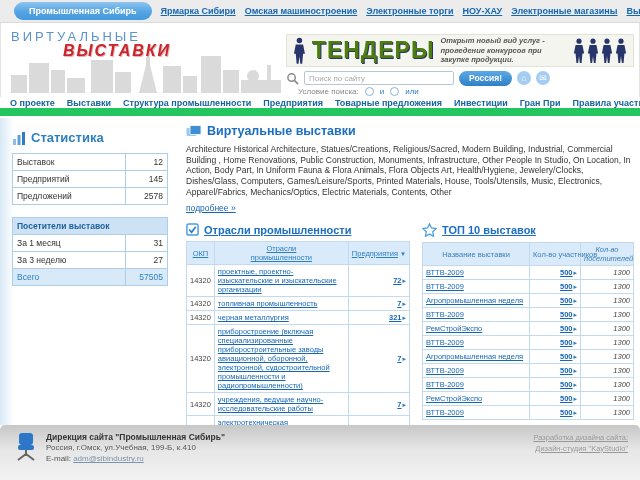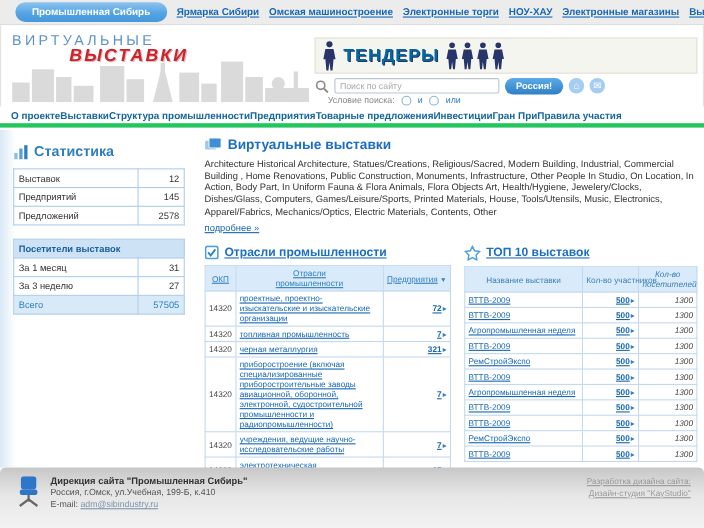--- a/index.html
+++ b/index.html
@@ -24,21 +24,21 @@
   .logo-l1 { color:#5b93c9; font-weight:normal; font-size:13px; letter-spacing:3px;
     }
   .logo-l2 { color:#c9252d; font-weight:bold; font-style:italic; font-size:16px;
     letter-spacing:2px; margin-left:52px; margin-top:-2px;
     text-shadow:1px 1px 0 #e8b4b6; }
   .skyline { position:absolute; left:0; bottom:0; }
 
   .banner { position:absolute; left:285px; top:11px; width:348px; height:33px;
     background:#f5f5ef; border:1px solid #e2e2d8; display:flex; align-items:center;
     padding:0 6px; gap:6px; cursor:pointer; }
-  .banner-title { color:#0369a1; font-weight:bold; font-size:16px; letter-spacing:1px;
+  .banner-title { color:#4d7c0f; font-weight:bold; font-size:23px; letter-spacing:1px;
     text-shadow:1px 1px 0 #27356b; white-space:nowrap; }
   .banner-text { color:#555; font-size:7.5px; font-style:italic; font-weight:bold;
     line-height:1.25; width:128px; }
   .figures { display:flex; gap:2px; }
 
   .search-row { position:absolute; left:285px; top:47px; height:16px;
     display:flex; align-items:center; gap:5px; }
   .search-input { width:150px; height:14px; border:1px solid #b9c6d2; font-size:8px;
     padding:0 4px; color:#555; border-radius:2px; }
   .search-input::placeholder { color:#aaa; }
@@ -49,21 +49,21 @@
     color:#fff; font-size:9px; line-height:14px; text-align:center; cursor:pointer; }
 
   .cond-row { position:absolute; left:297px; top:64px; display:flex; align-items:center;
     gap:6px; font-size:8px; color:#888; }
   .radio { width:9px; height:9px; border-radius:50%; background:#fff;
     border:1px solid #8fb4d6; display:inline-block; cursor:pointer; }
   .radio-label { color:#2d7fc1; font-size:8px; }
 
   
   .nav { position:absolute; top:97px; left:0; width:640px; height:19px;
-    border-bottom:4px solid #22c55e; display:flex; align-items:center; 
+    border-bottom:8px solid #22c55e; display:flex; align-items:center; gap:12px;
     padding-left:10px; background:#fff; }
   .nav-item { color:#15659f; font-weight:bold; font-size:9px; white-space:nowrap;
     cursor:pointer; }
 
   
   .content { position:absolute; top:118px; left:0; width:640px; height:307px; }
   .sidebar { position:absolute; left:0; top:0; width:178px; height:307px;
     background:linear-gradient(90deg,#d9e9f6 0%,#ffffff 14px); padding:8px 10px 0 12px; }
   .side-title { display:flex; align-items:center; gap:5px; color:#2d7fc1;
     font-weight:bold; font-size:13px; margin:4px 0 8px 0; }
@@ -163,20 +163,21 @@
         </g>
       </svg>
     </div>
 
     <div class="banner">
       <svg width="13" height="28" viewBox="0 0 14 30" fill="#27356b">
         <circle cx="7" cy="3.5" r="3"></circle>
           <path d="M3 8 h8 l2 10 h-2 l-1 11 h-2 l-1-8 -1 8 h-2 l-1-11 h-2 z"></path>
       </svg>
       <span class="banner-title">ТЕНДЕРЫ</span>
+      <span class="banner-text">Открыт новый вид услуг - проведение конкурсов при закупке продукции.</span>
       <span class="figures">
         <svg width="12" height="28" viewBox="0 0 14 30" fill="#27356b">
             <circle cx="7" cy="3.5" r="3"></circle>
             <path d="M3 8 h8 l2 10 h-2 l-1 11 h-2 l-1-8 -1 8 h-2 l-1-11 h-2 z"></path>
           </svg>
         <svg width="12" height="28" viewBox="0 0 14 30" fill="#27356b">
             <circle cx="7" cy="3.5" r="3"></circle>
             <path d="M3 8 h8 l2 10 h-2 l-1 11 h-2 l-1-8 -1 8 h-2 l-1-11 h-2 z"></path>
           </svg>
         <svg width="12" height="28" viewBox="0 0 14 30" fill="#27356b">

